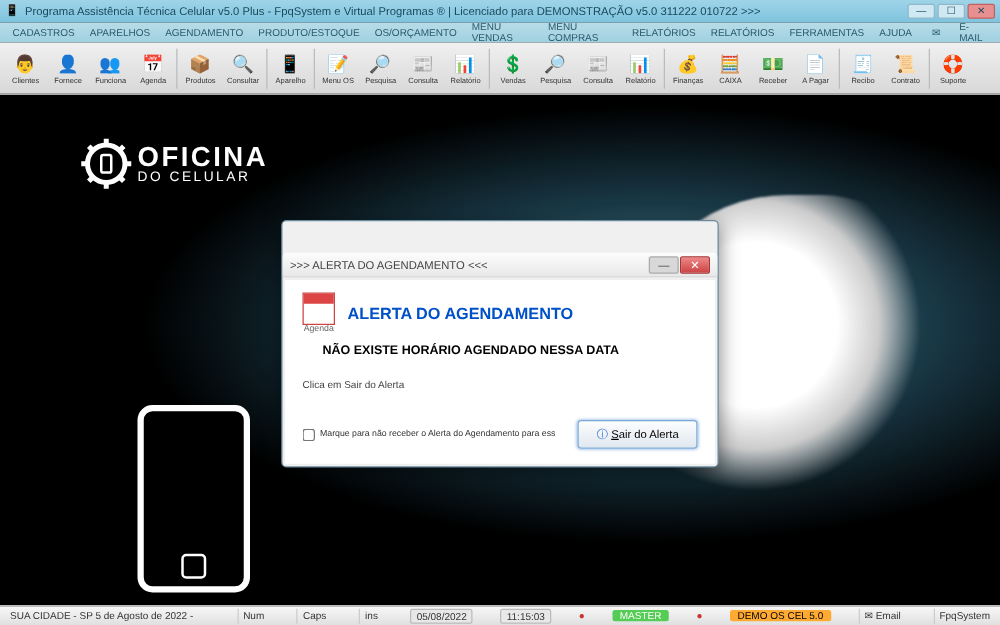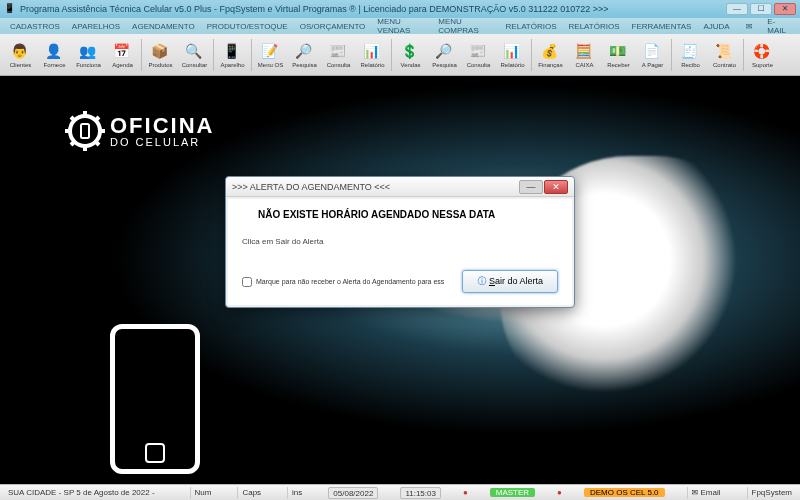--- a/index.html
+++ b/index.html
@@ -29,21 +29,21 @@
 .gear { width: 50px; height: 50px; }
 .logotext { line-height: 1; }
 .logotext .t1 { font-size: 22px; font-weight: bold; letter-spacing: 2px; }
 .logotext .t2 { font-size: 11px; letter-spacing: 2px; }
 .phone { position: absolute; bottom: 10px; left: 110px; width: 90px; height: 150px; background: #000; border: 5px solid #fff; border-radius: 12px; }
 .phone::after { content: ""; position: absolute; bottom: 6px; left: 50%; transform: translateX(-50%); width: 16px; height: 16px; border: 2px solid #fff; border-radius: 4px; }
 .splat { position: absolute; top: 80px; right: 40px; width: 260px; height: 260px; background: radial-gradient(circle at 40% 40%, #fff 30%, #ccc 45%, transparent 60%); border-radius: 50% 40% 55% 45%; filter: blur(1px); }
 
 
 .dialog { position: absolute; top: 100px; left: 225px; width: 350px; background: #f0f0f0; border: 1px solid #6a8aa0; border-radius: 4px; box-shadow: 0 4px 16px rgba(0,0,0,0.5); }
-.dtitle { height: 20px; background: linear-gradient(#fdfdfd, #e8e8e8); border-bottom: 1px solid #ccc; display: flex; align-items: center; padding: 0 6px; font-size: 9px; color: #444; border-radius: 4px 4px 0 0; }
+.dtitle { height: 20px; background: linear-gradient(#fdfdfd, #e8e8e8); border-bottom: 1px solid #ccc; display: flex; align-items: center; padding: 0 6px; font-size: 9px; color: #444; border-radius: 4px 4px 0 0; margin-top: 25px; }
 .dwinbtns { margin-left: auto; display: flex; gap: 1px; }
 .dwbtn { width: 24px; height: 14px; border-radius: 2px; font-size: 9px; text-align: center; line-height: 12px; cursor: pointer; }
 .dwbtn.min { background: #d8d8d8; border: 1px solid #aaa; }
 .dwbtn.cls { background: linear-gradient(#e88, #c44); border: 1px solid #a33; color: #fff; }
 .dbody { padding: 10px 14px 12px; background: #fff; margin: 2px; }
 .dhead { display: flex; align-items: center; gap: 10px; margin-bottom: 8px; }
 .cal { width: 26px; height: 26px; background: #fff; border: 1px solid #c44; position: relative; }
 .cal::before { content: ""; position: absolute; top: 0; left: 0; right: 0; height: 8px; background: #d44; }
 .dheadtxt .big { font-size: 13px; font-weight: bold; color: #0050c8; }
 .dmsg1 { font-size: 10px; font-weight: bold; margin-bottom: 17px; padding-left: 16px; }
@@ -210,20 +210,29 @@
 
   <div class="dialog">
     <div class="dtitle">
       <span>&gt;&gt;&gt; ALERTA DO AGENDAMENTO &lt;&lt;&lt;</span>
       <div class="dwinbtns">
         <div class="dwbtn min">—</div>
         <div class="dwbtn cls">✕</div>
       </div>
     </div>
     <div class="dbody">
+      <div class="dhead">
+        <div>
+          <div class="cal"></div>
+          <div class="small" style="font-size:7px;color:#666;text-align:center">Agenda</div>
+        </div>
+        <div class="dheadtxt">
+          <div class="big">ALERTA DO AGENDAMENTO</div>
+        </div>
+      </div>
       <div class="dmsg1">NÃO EXISTE HORÁRIO AGENDADO NESSA DATA</div>
       <div class="dmsg2">Clica em Sair do Alerta</div>
       <div class="dfoot">
         <label class="dcheck">
           <input type="checkbox" style="">
           <span>Marque para não receber o Alerta do Agendamento para ess</span>
         </label>
         <button class="dbtn">
           <span style="color:#2a70c8">ⓘ </span>
           <u>S</u><span>air do Alerta</span>

